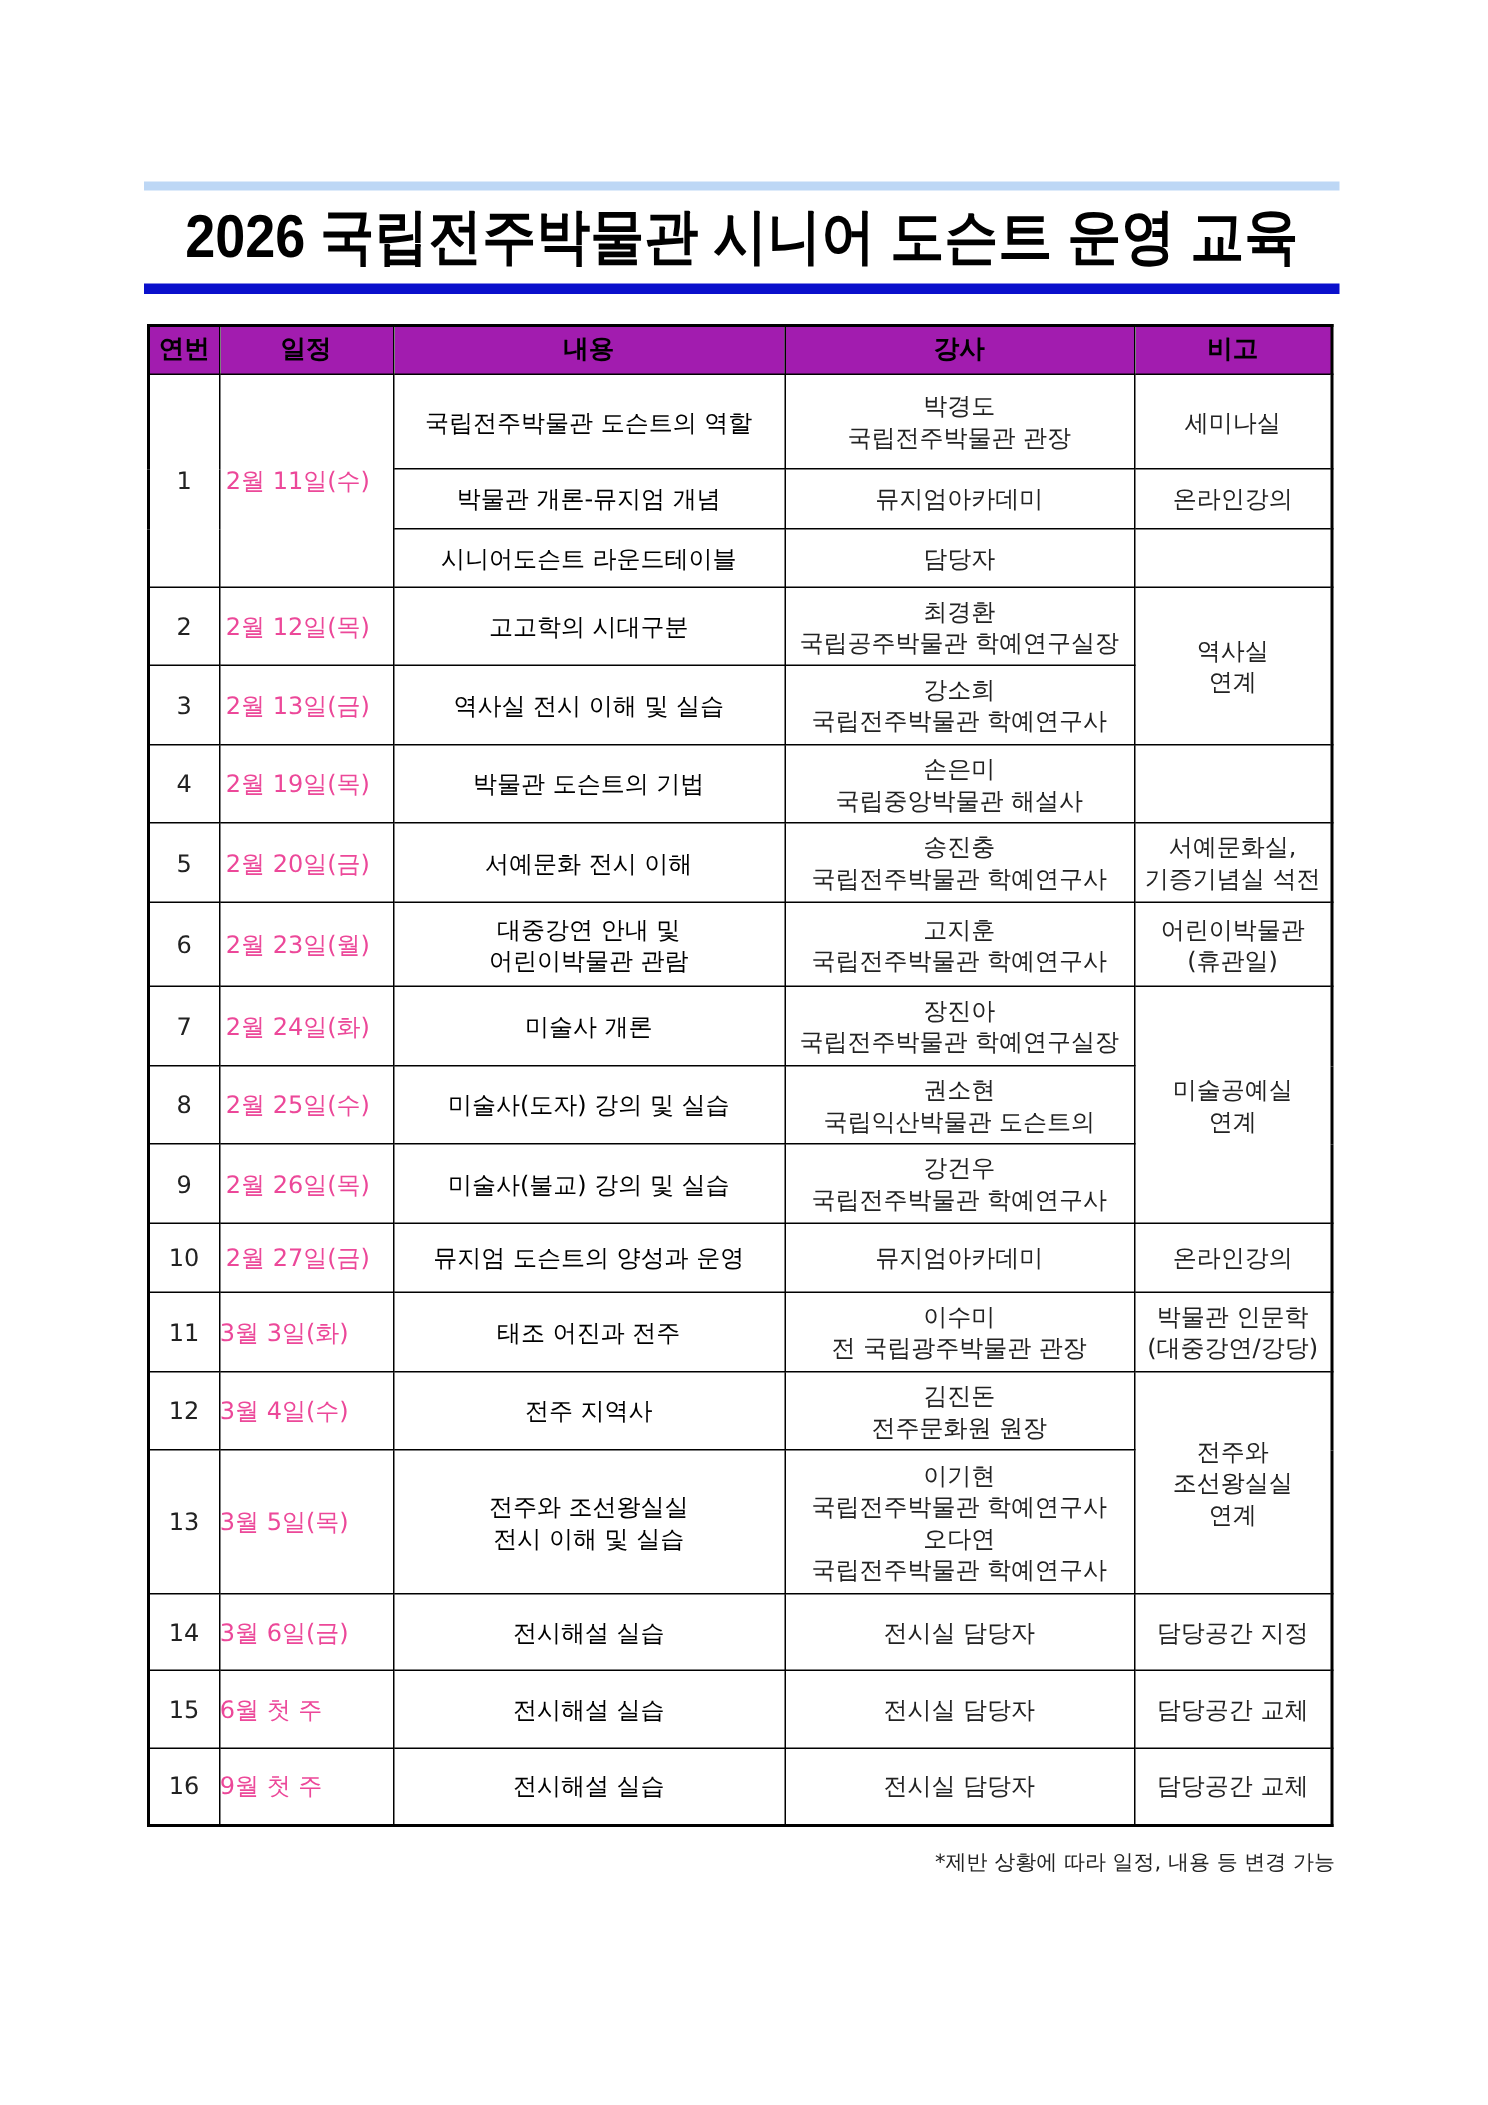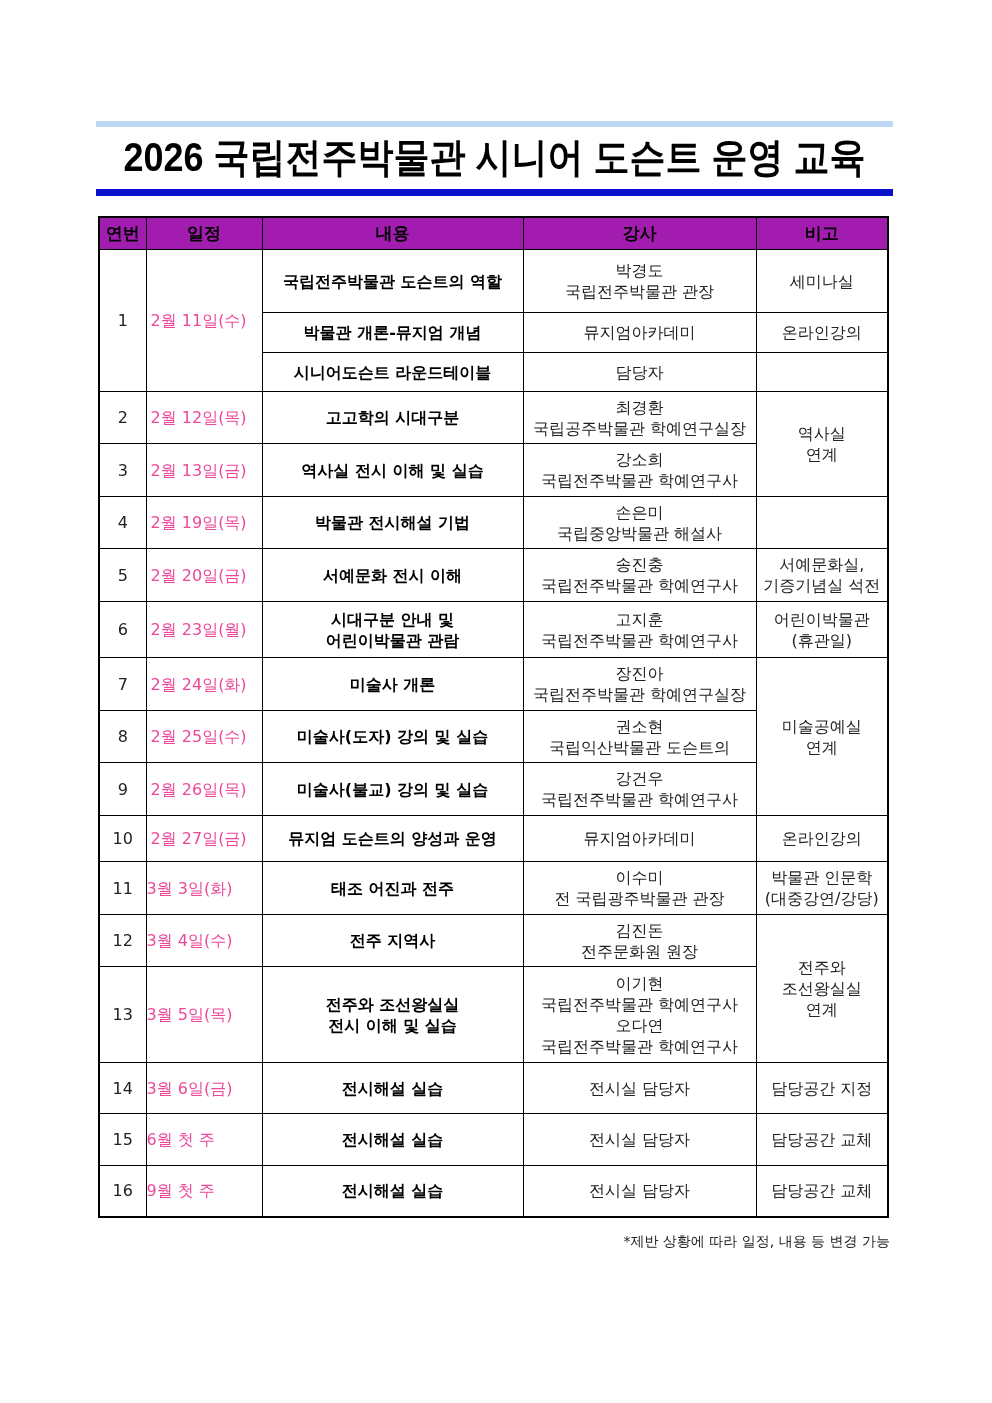--- a/index.html
+++ b/index.html
@@ -6,21 +6,21 @@
   body { width:992px; height:1403px; position:relative; font-family:"DejaVu Sans", sans-serif; color:#000; }
   .top-bar { position:absolute; left:96px; top:121px; width:797px; height:6px; background:#bdd7f5; }
   .title { position:absolute; left:96px; top:130px; width:797px; height:56px; text-align:center; font-family:"Liberation Sans", sans-serif; font-weight:bold; font-size:36px; line-height:56px; letter-spacing:0px; transform:scaleY(1.12); }
   .bottom-bar { position:absolute; left:96px; top:189px; width:797px; height:7px; background:#0a10cc; }
   table.schedule { position:absolute; left:98px; top:216px; width:789px; border-collapse:collapse; border:2px solid #000; table-layout:fixed; }
   table.schedule td, table.schedule th { border:1px solid #000; padding:0; text-align:center; vertical-align:middle; font-size:16px; line-height:21px; overflow:hidden; white-space:nowrap; }
   table.schedule th { background:#a21caf; font-weight:bold; height:31px; font-size:17px; }
   .c-num { color:#222; }
   .c-date { text-align:left !important; padding-left:4px !important; color:#ec4899; }
   .c-date.ctr { text-align:right; padding-left:0 !important; }
-  .c-content { font-weight:bold; font-size:16.5px; }
+  .c-content { font-weight:normal; font-size:16.5px; }
   .c-inst, .c-note { color:#222; font-weight:normal; }
   .dotted-bottom { border-bottom:1px dotted #000 !important; }
   .line { display:block; }
   .footnote { position:absolute; right:102px; top:1233px; font-size:14px; color:#222; }
 </style>
 </head>
 <body>
 
 <div class="top-bar"></div>
 <div class="title">2026 국립전주박물관 시니어 도슨트 운영 교육</div>
@@ -105,21 +105,21 @@
       <td class="c-inst">
           <span class="line">강소희</span>
           <span class="line">국립전주박물관 학예연구사</span>
         </td>
     </tr>
 
     <tr style="height:52px">
       <td class="c-num">4</td>
       <td class="c-date">2월 19일(목)</td>
       <td class="c-content">
-          <span class="line">박물관 전시해설 기법</span>
+          <span class="line">박물관 도슨트의 기법</span>
         </td>
       <td class="c-inst">
           <span class="line">손은미</span>
           <span class="line">국립중앙박물관 해설사</span>
         </td>
       <td class="c-note"></td>
     </tr>
 
     <tr style="height:53px">
       <td class="c-num">5</td>
@@ -134,21 +134,21 @@
       <td class="c-note">
           <span class="line">서예문화실,</span>
           <span class="line">기증기념실 석전</span>
         </td>
     </tr>
 
     <tr style="height:56px">
       <td class="c-num">6</td>
       <td class="c-date">2월 23일(월)</td>
       <td class="c-content">
-          <span class="line">시대구분 안내 및</span>
+          <span class="line">대중강연 안내 및</span>
           <span class="line">어린이박물관 관람</span>
         </td>
       <td class="c-inst">
           <span class="line">고지훈</span>
           <span class="line">국립전주박물관 학예연구사</span>
         </td>
       <td class="c-note">
           <span class="line">어린이박물관</span>
           <span class="line">(휴관일)</span>
         </td>

